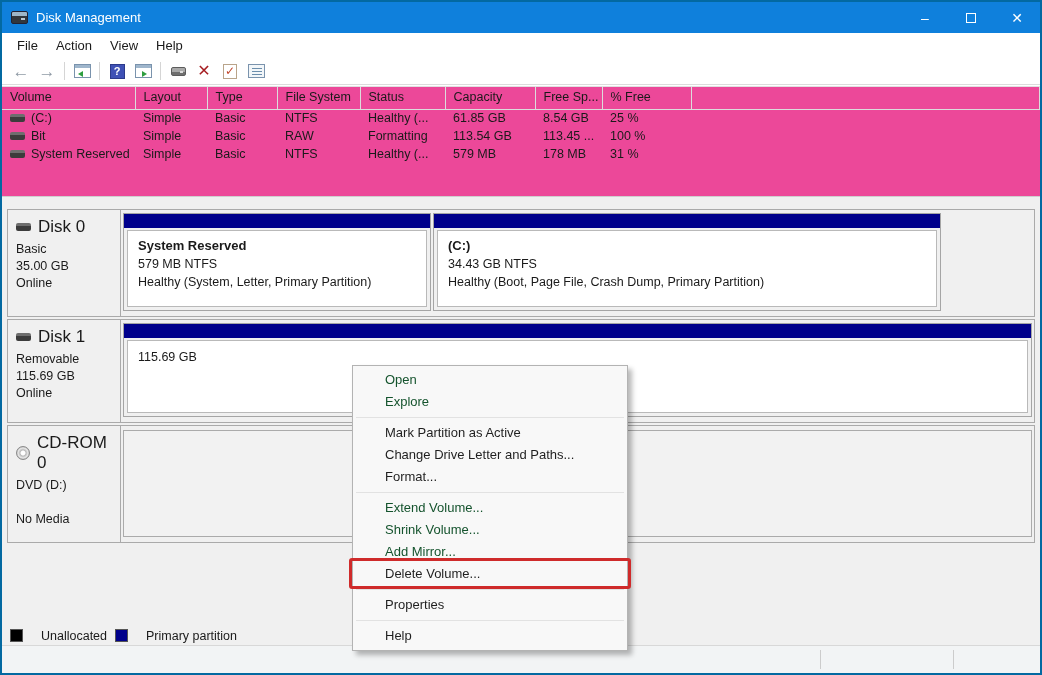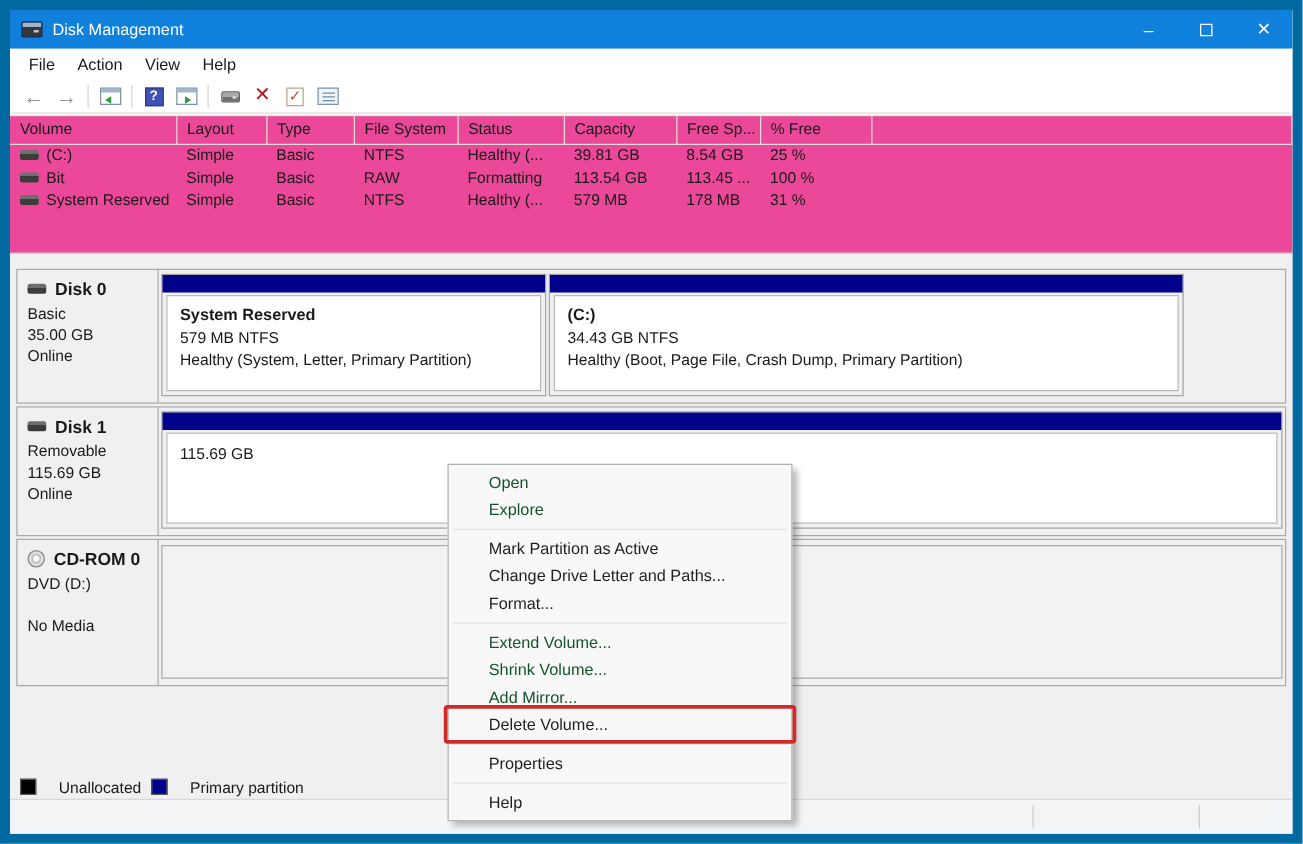--- a/index.html
+++ b/index.html
@@ -1,20 +1,20 @@
 <!DOCTYPE html>
 <html><head>
 <meta charset="utf-8">
 <style>
   * { margin:0; padding:0; box-sizing:border-box; }
   html,body { width:1042px; height:675px; }
   body { font-family:"Liberation Sans","DejaVu Sans",sans-serif; font-size:13px; color:#1a1a1a; }
 
   #window { position:relative; width:1042px; height:675px; background:#ffffff;
-            border:8px solid #0369a1; overflow:hidden; }
+            border:2px solid #0369a1; overflow:hidden; }
 
   
   .titlebar { position:absolute; left:0; top:0; right:0; height:31px; background:#0f80dc;
               display:flex; align-items:center; padding-left:9px; color:#ffffff; }
   .title-icon { width:17px; height:13px; margin-right:8px; border-radius:2px;
                 background:linear-gradient(#9db6c8 0 4px,#32373c 4px); border:1px solid #223; position:relative; }
   .title-icon::after { content:""; position:absolute; right:2px; top:6px; width:4px; height:2px; background:#b9c6cf; }
   .title-text { font-size:13px; }
   .win-controls { position:absolute; right:0; top:0; height:31px; display:flex; }
   .win-btn { width:46px; height:31px; display:flex; align-items:center; justify-content:center;
@@ -60,21 +60,21 @@
   .vol-cell { display:flex; align-items:center; gap:6px; }
   .drive-glyph { width:15px; height:8px; border-radius:2px; flex:none;
                  background:linear-gradient(#6e6e6e 0 3px,#3c3c3c 3px); }
 
   
   .graphical { position:absolute; left:0; top:195px; right:0; bottom:47px; background:#f0f0f0; padding:12px 5px 0 5px; }
   .disk-row { display:flex; border:1px solid #aaaaaa; background:#f0f0f0; }
   .disk-row + .disk-row { margin-top:2px; }
   .disk-label { width:113px; flex:none; border-right:1px solid #aaaaaa; padding:7px 6px 0 8px; }
   .disk-name-line { display:flex; align-items:center; gap:7px; margin-bottom:4px; }
-  .disk-name { font-weight:bold; font-size:14px; }
+  .disk-name { font-weight:normal; font-size:17px; }
   .disk-line { font-size:12.5px; line-height:17px; min-height:17px; }
   .cd-glyph { width:14px; height:14px; flex:none; border-radius:50%;
               background:radial-gradient(circle,#ffffff 0 2px,#b9b9b9 3px,#e9e9e9 5px,#9f9f9f 7px); border:1px solid #8a8a8a; }
   .disk-area { flex:1; padding:3px 2px 5px 2px; display:flex; gap:2px; }
   .part-cell { border:1px solid #a5a5a5; display:flex; flex-direction:column; }
   .part-bar { height:14px; background:#00008b; flex:none; }
   .part-body { flex:1; margin:2px 3px 3px 3px; border:1px solid #b9b9b9; background:#ffffff; padding:7px 0 0 10px; }
   .part-title { font-weight:bold; font-size:13px; margin-bottom:2px; }
   .part-line { font-size:12.5px; line-height:18px; }
   .cd-area { flex:1; margin:4px 2px 5px 2px; border:1px solid #ababab; background:#f2f2f2; }
@@ -196,21 +196,21 @@
         <td>
               <span class="vol-cell">
                 <span class="drive-glyph"></span>
                 <span>(C:)</span>
               </span>
             </td>
         <td>Simple</td>
         <td>Basic</td>
         <td>NTFS</td>
         <td>Healthy (...</td>
-        <td>39.81 GB</td>
+        <td>61.85 GB</td>
         <td>8.54 GB</td>
         <td>25 %</td>
         <td></td>
       </tr>
       <tr>
         <td>
               <span class="vol-cell">
                 <span class="drive-glyph"></span>
                 <span>Bit</span>
               </span>

